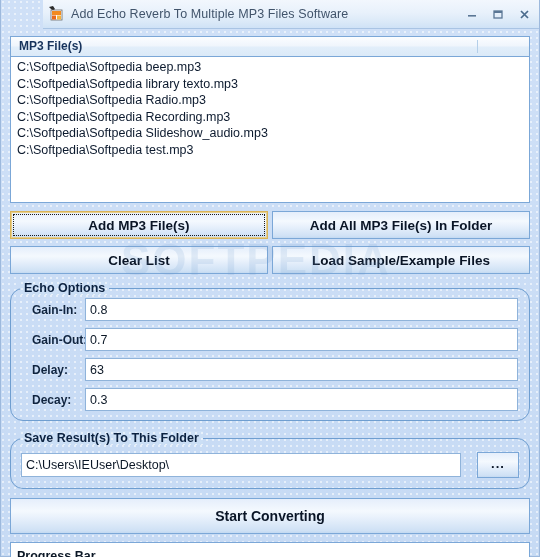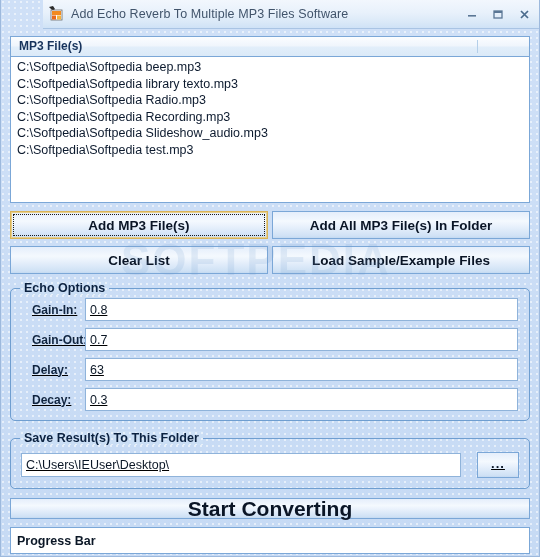--- a/index.html
+++ b/index.html
@@ -171,25 +171,24 @@
     pointer-events: none;
     z-index: 5;
     font-family: "Liberation Sans", sans-serif;
     white-space: nowrap;
   }
 
   
   .groupbox {
     position: relative;
     border: 1px solid #6f9ed0;
-    border-radius: 5px;
+    border-radius: 13px;
     margin-top: 14px;
     padding: 10px 10px 10px 10px;
     box-sizing: border-box;
-    text-decoration: underline;
   }
   .groupbox > .gb-title {
     position: absolute;
     top: -8px;
     left: 9px;
     padding: 0 4px;
     font-size: 12.5px;
     font-weight: bold;
     color: #0c2240;
     background:
@@ -253,23 +252,23 @@
   #browse-btn {
     flex: 0 0 42px;
     height: 26px;
     font-size: 13px;
     letter-spacing: 1px;
     padding-bottom: 4px;
   }
 
   
   #start-btn {
-    height: 21px;
+    height: 36px;
     margin-top: 9px;
-    font-size: 21px;
+    font-size: 14px;
     width: 100%;
   }
 
   
   #progress-bar {
     height: 27px;
     margin-top: 8px;
     box-sizing: border-box;
     border: 1px solid #7ba7d7;
     background: #ffffff;

